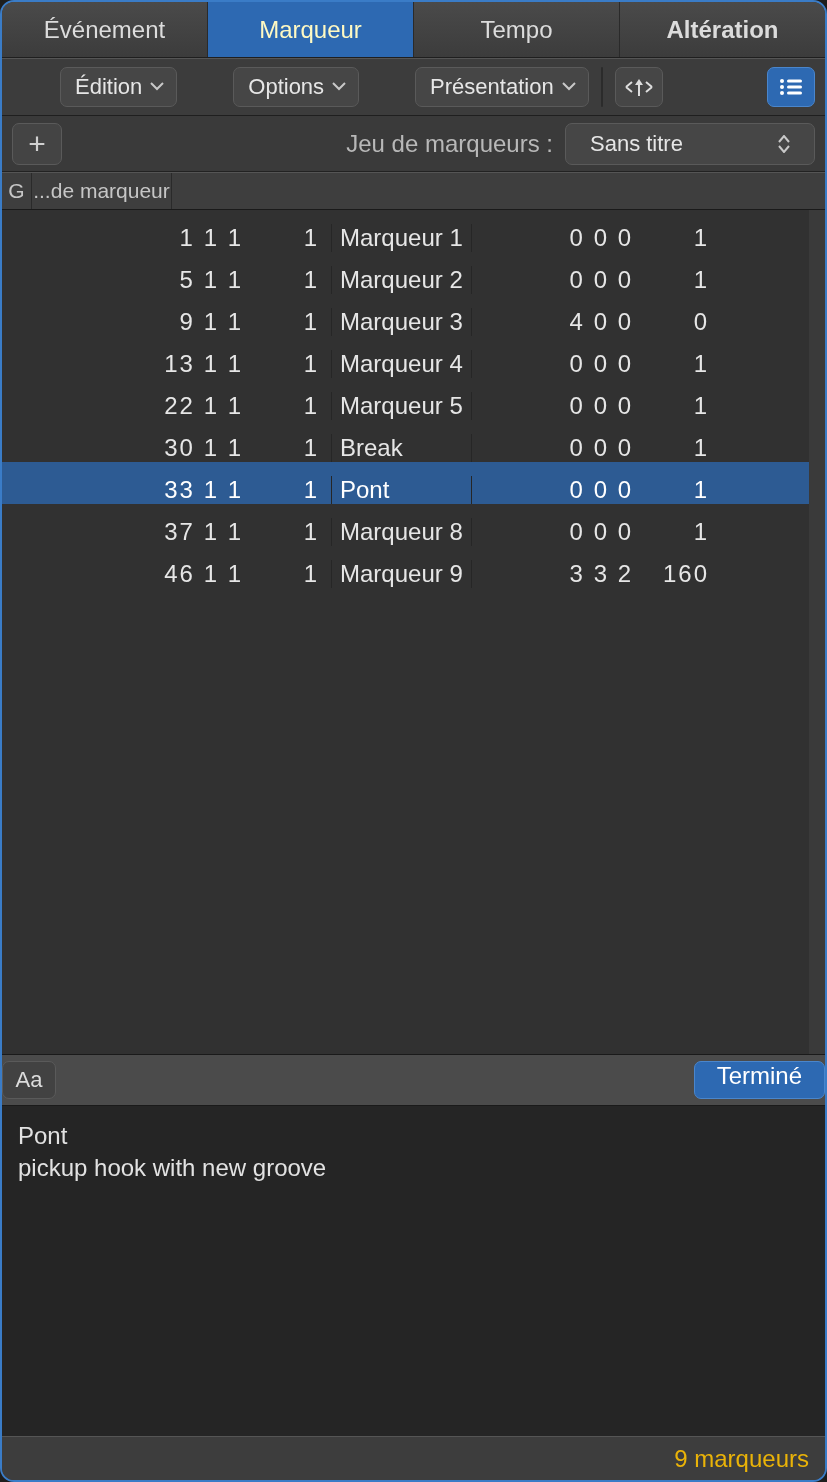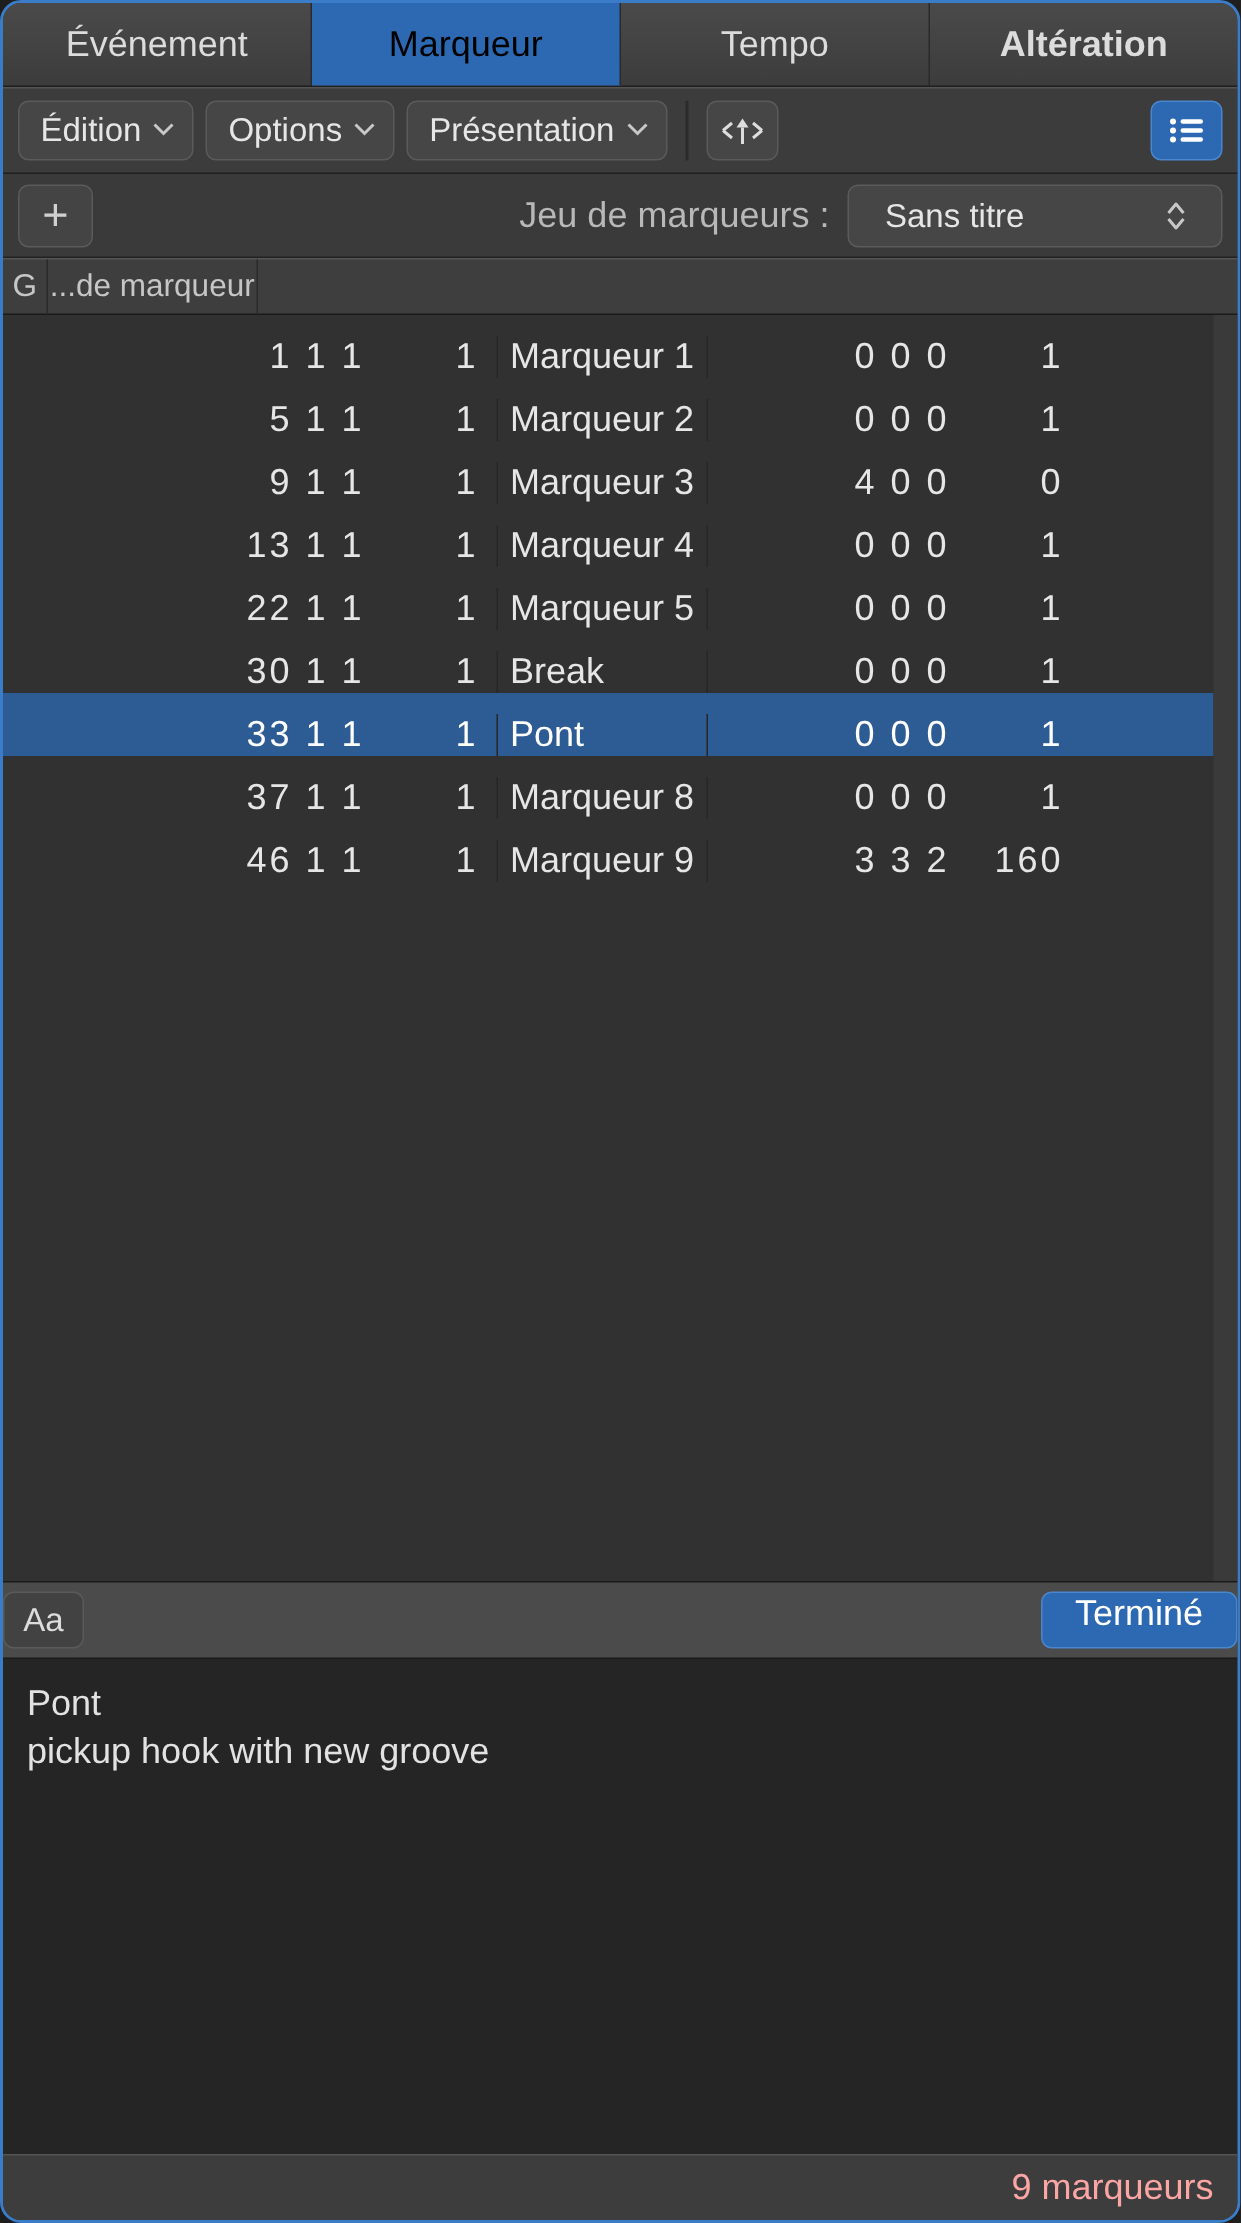--- a/index.html
+++ b/index.html
@@ -23,41 +23,42 @@
   .tab {
     flex: 1;
     display: flex; align-items: center; justify-content: center;
     color: #dcdcdc; font-size: 24px;
     border-right: 1px solid #2a2a2a;
     cursor: default;
   }
   .tab:last-child { border-right: none; font-weight: bold; }
   .tab.active {
     background: #2d69b2;
-    color: #000000;
+    color: #fef9c3;
   }
   
   .toolbar {
     display: flex; align-items: center;
     height: 58px;
     padding: 0 10px;
     background: #3c3c3c;
     border-top: 1px solid #555;
     border-bottom: 1px solid #1f1f1f;
     gap: 8px;
   }
   .menu-btn {
     height: 40px;
     padding: 0 14px;
     background: #464646;
     border: 1px solid #5a5a5a;
     border-radius: 7px;
     color: #e6e6e6; font-size: 22px;
     display: inline-flex; align-items: center;
     gap: 8px;
+    margin-left: 48px;
   }
   .menu-btn .chev {
     width: 12px; height: 12px;
     display: inline-block;
   }
   .chev svg { display:block; }
   .toolbar-sep { flex: 0 0 2px; height: 40px; background: #2b2b2b; margin: 0 4px; border-radius:1px;}
   .icon-btn {
     height: 40px; min-width: 48px;
     background: #464646;
@@ -178,21 +179,21 @@
     padding: 14px 16px;
     line-height: 1.35;
   }
   
   .status {
     height: 44px;
     background: #3d3d3d;
     border-top: 1px solid #555;
     display:flex; align-items:center; justify-content:flex-end;
     padding: 0 16px;
-    color:#fca5a5; font-size: 24px;
+    color:#eab308; font-size: 24px;
   }
 </style>
 </head>
 <body>
 
 <div class="window">
 
   <div class="tabs">
     <div class="tab">Événement</div>
     <div class="tab active">Marqueur</div>

